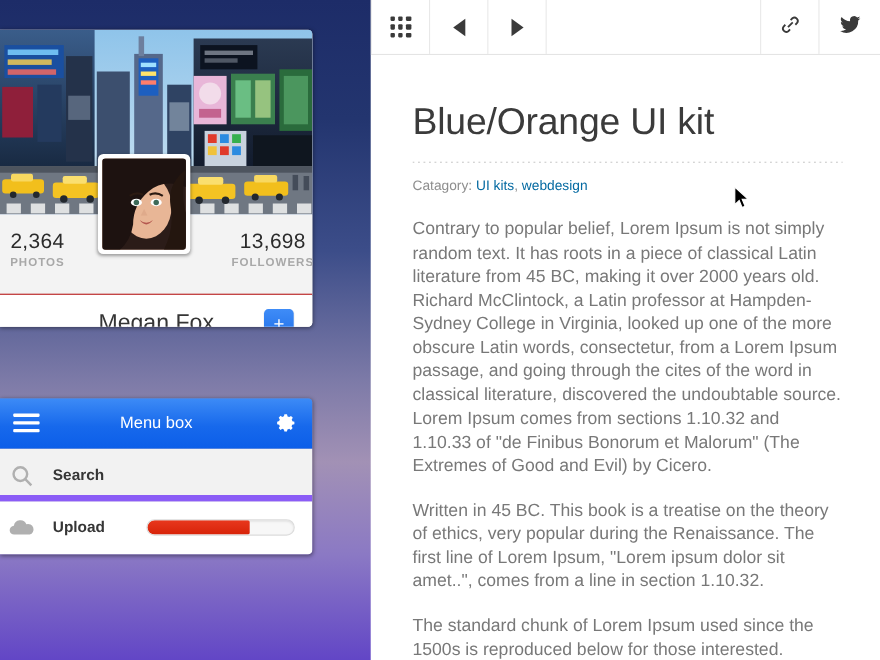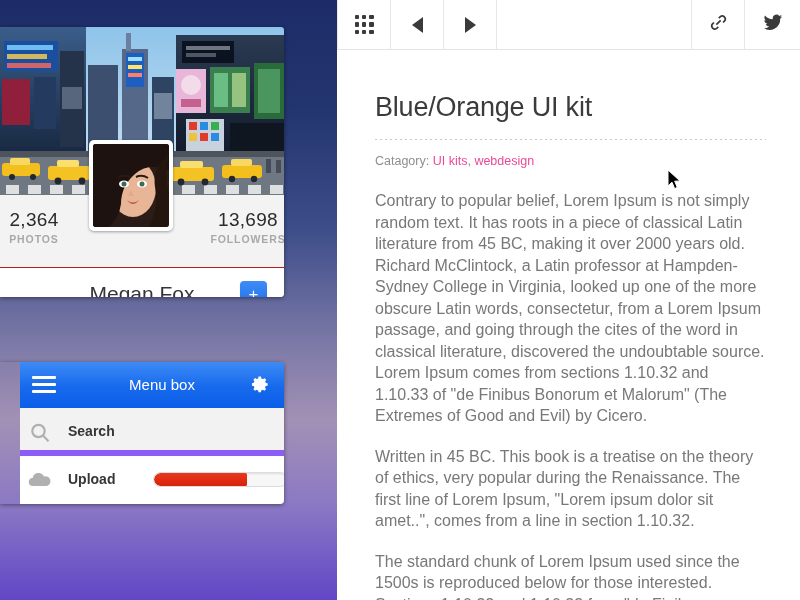--- a/index.html
+++ b/index.html
@@ -62,21 +62,20 @@
     box-shadow:0 1px 1px rgba(0,0,0,.3);
     color:#fff; font-size:17px; line-height:25px; text-align:center;
     font-family:"Liberation Sans", sans-serif;
   }
 
   
   .menu-box{
     position:absolute; left:0; top:362px; width:284px;
     border-radius:0 4px 4px 0; overflow:hidden;
     box-shadow:0 1px 4px rgba(0,0,0,.45);
-    padding-left:20px;
   }
   .menu-header{
     position:relative; height:46px;
     background:linear-gradient(to bottom,#3d8bf6 0%,#1769ec 55%,#0b5ee9 100%);
   }
   .menu-title{
     position:absolute; left:0; top:14px; width:284px; text-align:center;
     color:#fff; font-size:15px;
   }
   .hamburger{ position:absolute; left:12px; top:14px; width:24px; height:18px;
@@ -122,27 +121,27 @@
   .grid-icon{ width:19px; height:19px; display:grid;
               grid-template-columns:repeat(3,1fr); grid-gap:3px; }
   .grid-icon span{ background:#3a3a3a; border-radius:1px; }
   .tri{ width:0; height:0; }
   .tri.left{ border-top:8px solid transparent; border-bottom:8px solid transparent;
              border-right:11px solid #3a3a3a; }
   .tri.right{ border-top:8px solid transparent; border-bottom:8px solid transparent;
               border-left:11px solid #3a3a3a; }
 
   .article{ padding:42px 34px 0 38px; }
-  .article-title{ font-size:27px; color:#3b3b3b; font-weight:normal;
+  .article-title{ font-size:34px; color:#3b3b3b; font-weight:normal;
                   letter-spacing:-.2px; }
   .dotted-rule{ margin:16px 0 14px 0; height:1px;
      background-image:linear-gradient(to right,#c9c9c9 0 2px,transparent 2px 5px);
      background-size:5px 1px; background-repeat:repeat-x; }
   .category{ font-size:12.5px; color:#8e8e8e; margin-bottom:22px; }
-  .category a{ color:#ec4899; text-decoration:none; cursor:pointer; }
+  .category a{ color:#0369a1; text-decoration:none; cursor:pointer; }
   .body-p{ font-size:16px; color:#787878; line-height:21.5px;
            margin-bottom:19px; }
 
   
   .cursor{ position:absolute; left:668px; top:170px; width:14px; height:20px;
            z-index:99; pointer-events:none; }
 </style>
 </head>
 <body>
 

